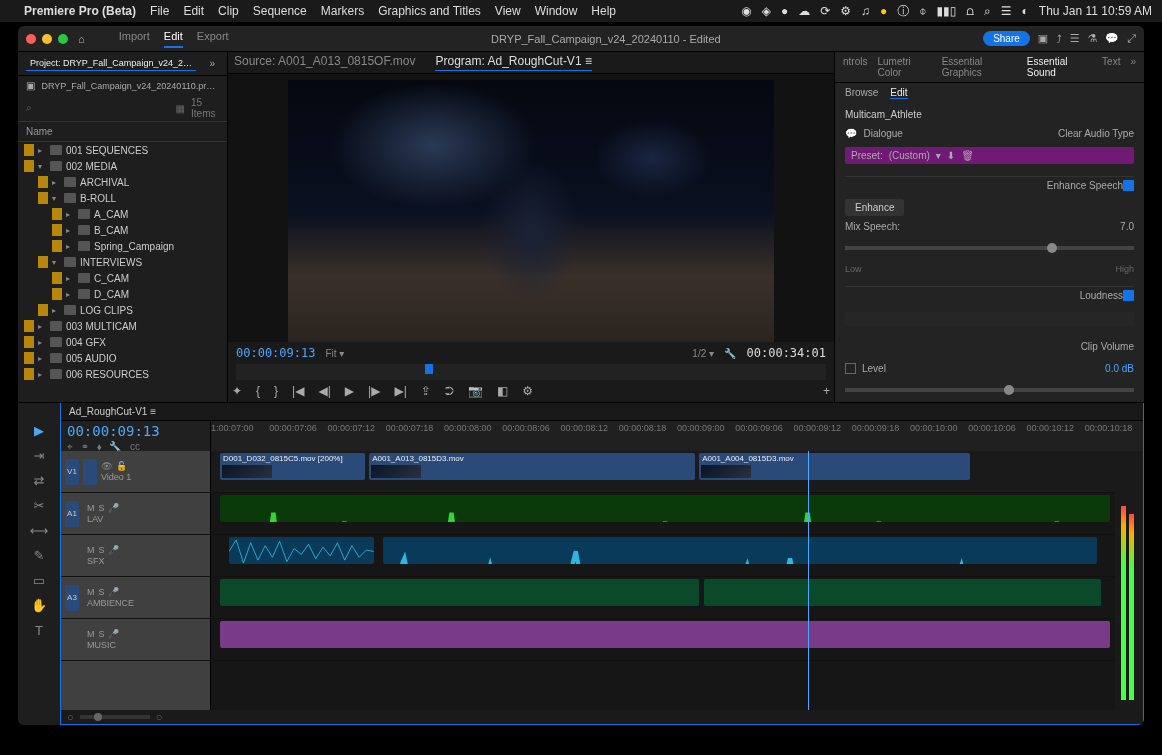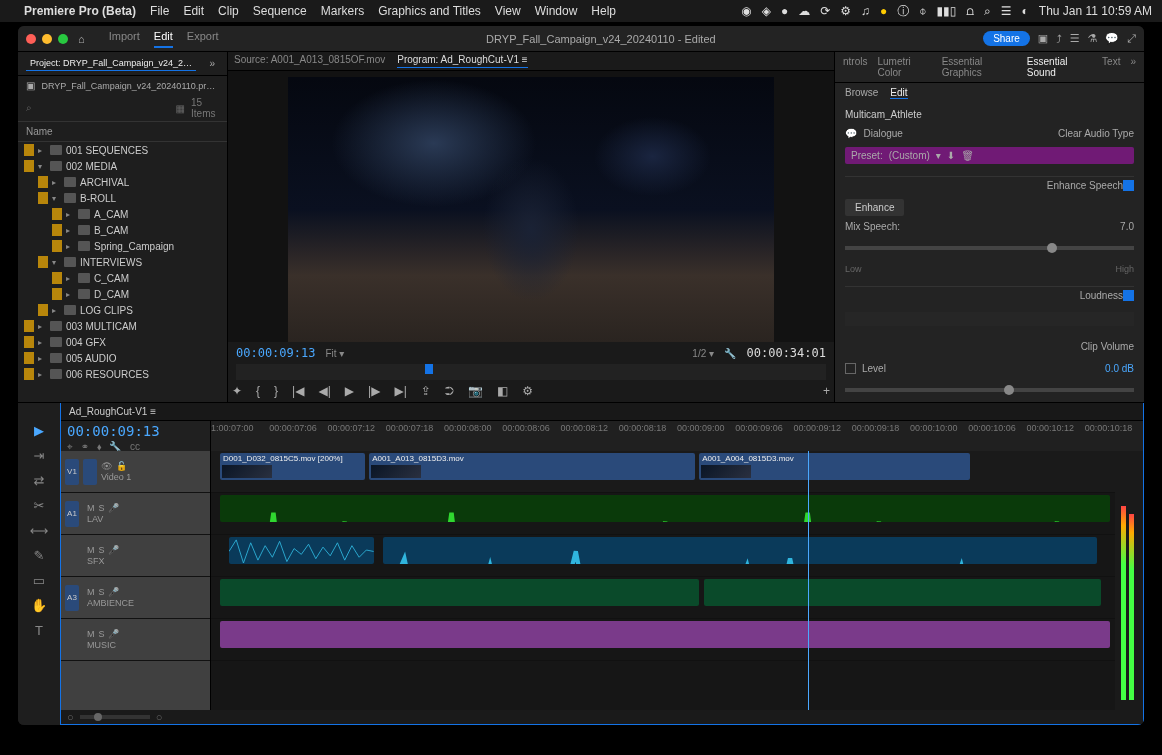--- a/index.html
+++ b/index.html
@@ -12,21 +12,21 @@
 
 
 .window { position: absolute; top: 26px; left: 18px; right: 18px; bottom: 30px; background: #1b1b1b; border-radius: 6px; display: flex; flex-direction: column; overflow: hidden; }
 .titlebar { height: 26px; background: #232323; display: flex; align-items: center; padding: 0 8px; gap: 10px; border-bottom: 1px solid #000; }
 .traffic { display: flex; gap: 6px; }
 .dot { width: 10px; height: 10px; border-radius: 50%; }
 .dot.r { background: #ff5f57; } .dot.y { background: #febc2e; } .dot.g { background: #28c840; }
 .titlebar .title { margin: 0 auto; color: #aaa; font-size: 11px; }
 .titlebar .actions { display: flex; gap: 8px; align-items: center; }
 .share-btn { background: #1473e6; color: #fff; padding: 2px 10px; border-radius: 10px; font-size: 10px; }
-.titlebar .ws { display: flex; gap: 14px; margin-left: 14px; }
+.titlebar .ws { display: flex; gap: 14px; margin-left: 24px; }
 .ws span { color: #888; cursor: pointer; }
 .ws .active { color: #fff; border-bottom: 2px solid #1473e6; padding-bottom: 4px; }
 
 .layout { flex: 1; display: grid; grid-template-columns: 210px 1fr 310px; grid-template-rows: 350px 1fr; }
 
 
 .project { background: #1e1e1e; border-right: 1px solid #000; display: flex; flex-direction: column; font-size: 10px; }
 .panel-tab { padding: 4px 8px; border-bottom: 1px solid #000; color: #aaa; display: flex; }
 .panel-tab span { padding: 2px 4px; }
 .panel-tab .active { color: #eee; border-bottom: 1px solid #1473e6; }
@@ -35,21 +35,21 @@
 .proj-search input { flex: 1; background: transparent; border: none; color: #ccc; outline: none; font-size: 10px; }
 .proj-header { padding: 4px 8px; color: #999; border-bottom: 1px solid #333; }
 .proj-tree { flex: 1; overflow: auto; }
 .tree-row { display: flex; align-items: center; padding: 2px 4px; gap: 4px; color: #ccc; }
 .swatch { width: 10px; height: 12px; background: #b8860b; }
 .caret { width: 8px; color: #888; font-size: 8px; }
 .folder-icon { width: 12px; height: 10px; background: #555; border-radius: 1px; }
 
 
 .monitors { background: #1a1a1a; display: flex; flex-direction: column; }
-.mon-tabs { display: flex; padding: 2px 6px; font-size: 10px; color: #888; gap: 12px; border-bottom: 1px solid #000; }
+.mon-tabs { display: flex; padding: 2px 6px; font-size: 12px; color: #888; gap: 20px; border-bottom: 1px solid #000; }
 .mon-view { flex: 1; display: flex; align-items: center; justify-content: center; background: #121212; padding: 6px 60px 0 60px; }
 .mon-img { width: 100%; height: 100%; background: radial-gradient(ellipse 35% 40% at 30% 25%, #2a3a55 0%, transparent 60%), radial-gradient(ellipse 20% 25% at 75% 30%, #1a2540 0%, transparent 60%), linear-gradient(180deg, #050810 0%, #0a1020 50%, #3a302a 75%, #2a2420 100%); position: relative; }
 .mon-img::after { content:""; position:absolute; left:40%; top:30%; width:20%; height:55%; background: radial-gradient(ellipse at center, #1a2235 0%, transparent 70%); border-radius: 40%; }
 .mon-ctrl { padding: 4px 8px; display: flex; align-items: center; gap: 10px; color: #888; font-size: 10px; }
 .tc { color: #4aa8ff; font-family: monospace; font-size: 12px; }
 .tc2 { color: #ddd; font-family: monospace; font-size: 12px; margin-left: auto; }
 .scrubber { height: 16px; margin: 0 8px; position: relative; background: #222; }
 .scrubber .playhead { position: absolute; top: 0; left: 32%; width: 8px; height: 10px; background: #1473e6; }
 .transport { display: flex; justify-content: center; gap: 14px; padding: 4px; color: #aaa; }
 .transport span { cursor: pointer; font-size: 12px; }

